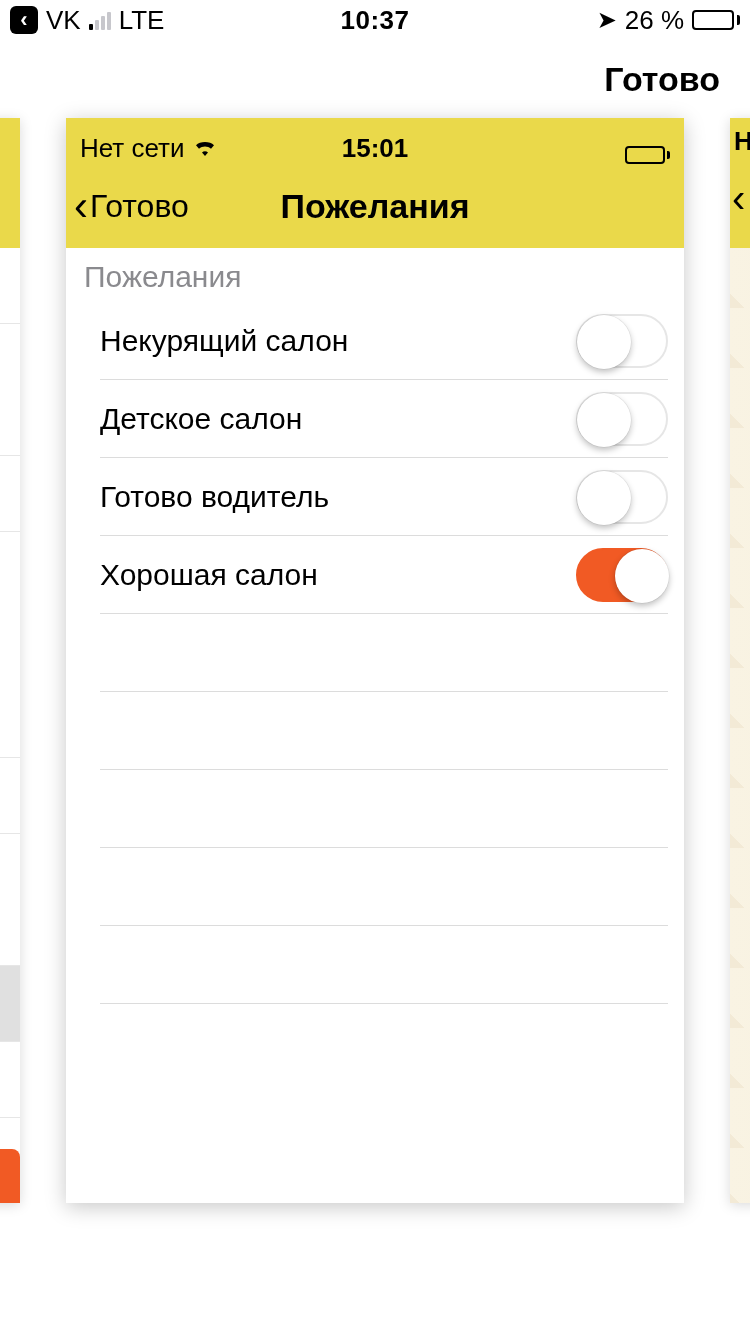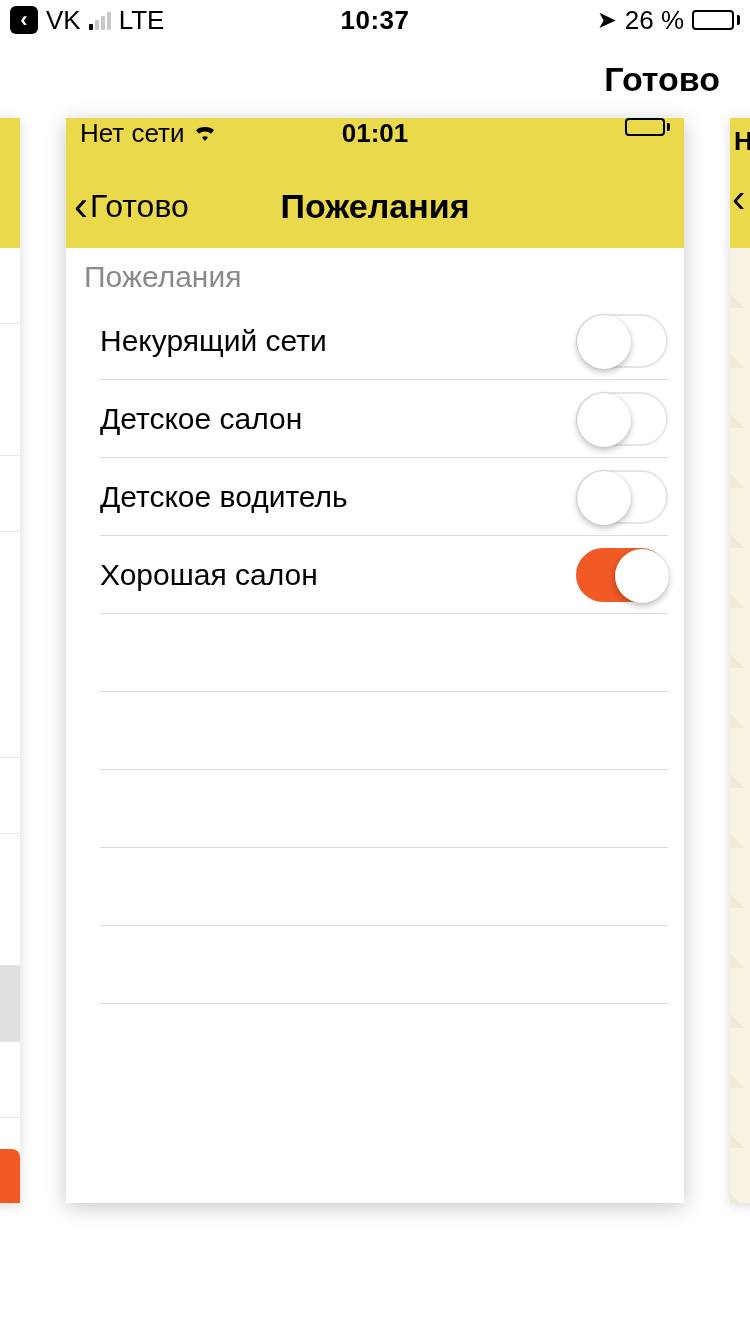--- a/index.html
+++ b/index.html
@@ -35,21 +35,21 @@
      linear-gradient(-45deg,#eadfb9 12%, transparent 12.5%) 0 0/80px 80px,
      linear-gradient(90deg,#f9f3e3,#efe6cf); }
   .side-header { height:130px; background:#ead94a; }
   .side-row { height:76px; border-bottom:1px solid #e6e6e6; }
   .side-row.active { background:#e0e0e0; }
   .card-left .dot { position:absolute; left:600px; bottom:40px; width:8px; height:8px; background:#000; border-radius:50%; }
   .card-left .orange-tab { position:absolute; left:598px; bottom:-20px; width:20px; height:74px; background:#f15a24; border-radius:0 8px 8px 0; }
 
   
   .card-main { position:absolute; left:66px; top:0; width:618px; height:1085px; background:#fff; box-shadow:0 4px 20px rgba(0,0,0,0.22); display:flex; flex-direction:column; }
-  .inner-status { height:46px; background:#ead94a; display:flex; align-items:flex-start; justify-content:space-between; padding:0 14px; font-size:26px; position:relative; }
+  .inner-status { height:46px; background:#ead94a; display:flex; align-items:flex-end; justify-content:space-between; padding:0 14px; font-size:26px; position:relative; }
   .inner-status .itime { position:absolute; left:0; right:0; text-align:center; font-weight:600; }
   .inner-status .ileft { display:flex; align-items:center; gap:8px; z-index:1; }
   .wifi-icon { font-size:22px; }
   .ibatt { display:inline-flex; align-items:center; gap:2px; z-index:1; }
   .ibatt-body { width:40px; height:18px; border:2px solid #000; border-radius:4px; padding:2px; }
   .ibatt-fill { width:68%; height:100%; background:#000; border-radius:1px; }
   .ibatt-cap { width:3px; height:8px; background:#000; border-radius:0 2px 2px 0; }
 
   .inner-nav { height:84px; background:#ead94a; display:flex; align-items:center; position:relative; }
   .back-btn { display:flex; align-items:center; gap:2px; padding-left:8px; font-size:32px; z-index:1; }
@@ -133,52 +133,52 @@
 
       <div class="inner-status">
         <div class="ileft">
           <span>Нет сети</span>
           <span class="wifi-icon">
             <svg width="24" height="18" viewBox="0 0 24 18">
                 <path d="M12 18l-3-3.6c1.7-1.6 4.3-1.6 6 0L12 18zm-6-7.2l-3-3.6C7 3 17 3 21 7.2l-3 3.6c-3.3-3.2-8.7-3.2-12 0z" fill="#000"></path>
               </svg>
           </span>
         </div>
-        <div class="itime">01:01</div>
+        <div class="itime">15:01</div>
         <span class="ibatt">
           <span class="ibatt-body"><span class="ibatt-fill"></span></span>
           <span class="ibatt-cap"></span>
         </span>
       </div>
 
       <div class="inner-nav">
         <div class="back-btn">
           <span class="chev">‹</span>
           <span>Готово</span>
         </div>
         <div class="inner-title">Пожелания</div>
       </div>
 
       <div class="section-label">Пожелания</div>
 
       <div class="options">
         <div class="opt-row">
-          <span>Некурящий сети</span>
+          <span>Некурящий салон</span>
           <div class="toggle">
               <span class="knob"></span>
             </div>
         </div>
         <div class="opt-row">
           <span>Детское салон</span>
           <div class="toggle">
               <span class="knob"></span>
             </div>
         </div>
         <div class="opt-row">
-          <span>Детское водитель</span>
+          <span>Готово водитель</span>
           <div class="toggle">
               <span class="knob"></span>
             </div>
         </div>
         <div class="opt-row">
           <span>Хорошая салон</span>
           <div class="toggle on">
               <span class="knob"></span>
             </div>
         </div>

